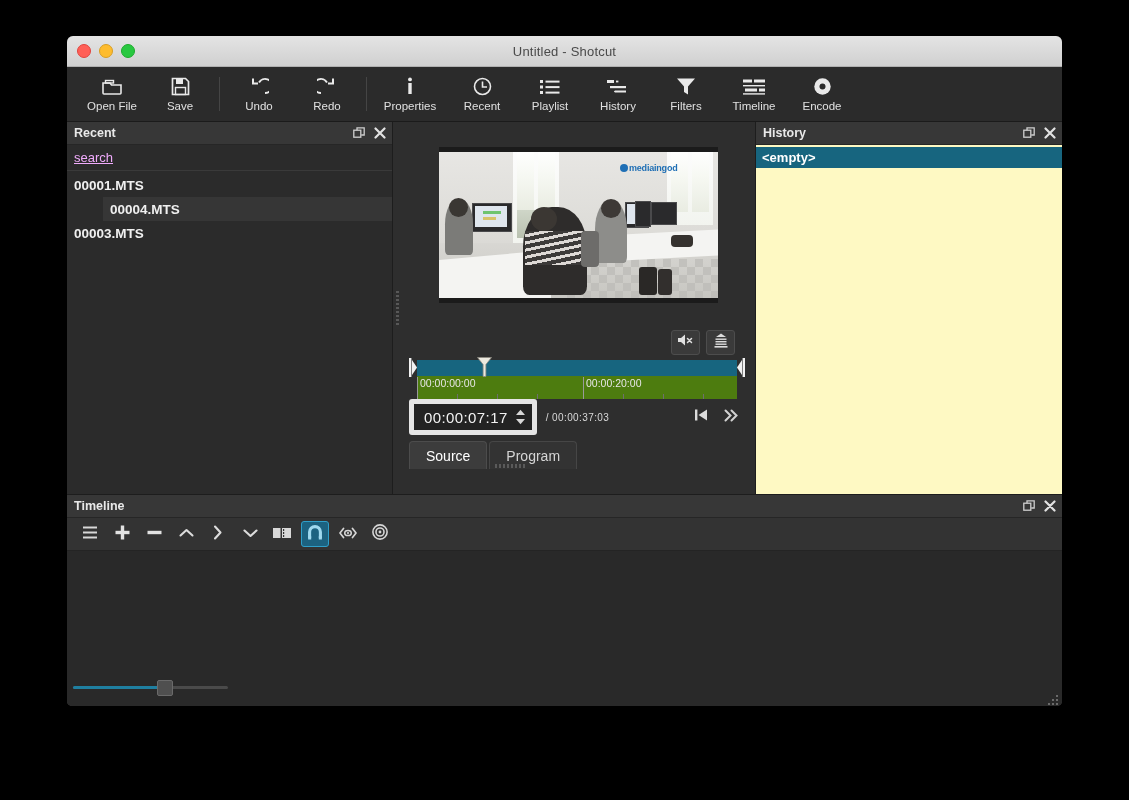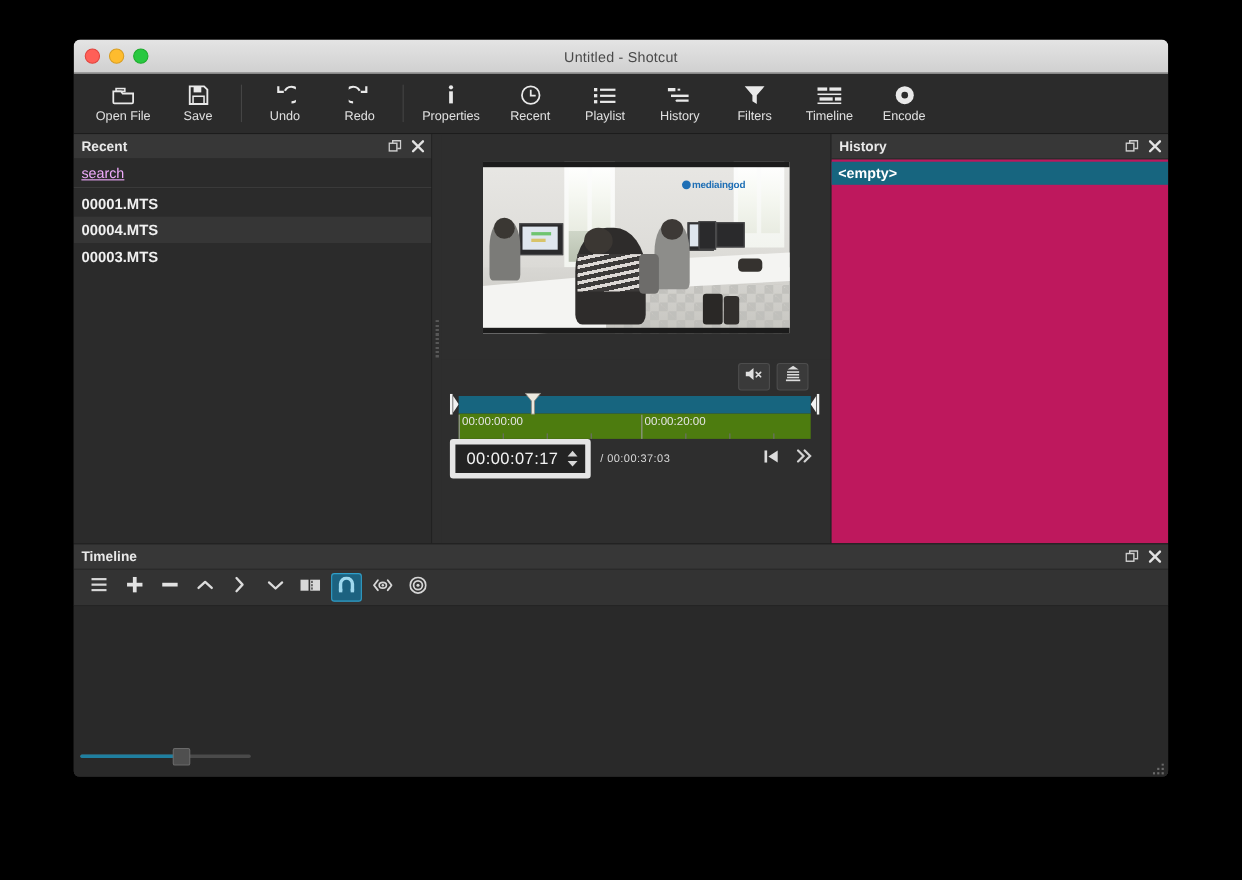--- a/index.html
+++ b/index.html
@@ -165,21 +165,21 @@
   .recent-item {
     height: 24px;
     display: flex;
     align-items: center;
     padding-left: 7px;
     font-size: 13.5px;
     color: #f0f0f0;
     font-weight: bold;
     cursor: default;
   }
-  .recent-item.sel { background: #363636; }
+  .recent-item.sel { background: #363636; margin-left: 36px; }
 
   
   .vsplit {
     width: 8px;
     background: #2e2e2e;
     display: flex;
     align-items: center;
     justify-content: center;
     flex: none;
   }
@@ -401,21 +401,21 @@
   #history-panel {
     width: 306px;
     background: #2e2e2e;
     border-left: 1px solid #1d1d1d;
     display: flex;
     flex-direction: column;
     flex: none;
   }
   #history-list {
     flex: 1;
-    background: #be185d;
+    background: #fef9c3;
     padding-top: 2px;
   }
   .history-item {
     height: 21px;
     display: flex;
     align-items: center;
     padding-left: 6px;
     font-size: 13px;
     font-weight: bold;
     color: #ffffff;
@@ -815,20 +815,29 @@
             </span>
             <span>
               <svg width="15" height="13" viewBox="0 0 15 13">
                 <path d="M1.5 1.5L6.5 6.5L1.5 11.5" fill="none" stroke="#d2d2d2" stroke-width="2" stroke-linecap="round"></path>
                 <path d="M7.5 1.5L12.5 6.5L7.5 11.5" fill="none" stroke="#d2d2d2" stroke-width="2" stroke-linecap="round"></path>
               </svg>
             </span>
           </div>
         </div>
 
+        <div id="player-tabs">
+          <div class="ptab active">
+            <span>Source</span>
+          </div>
+          <div class="ptab inactive">
+            <span>Program</span>
+          </div>
+          <div id="tabs-grip"></div>
+        </div>
       </div>
 
       <div id="history-panel">
         <div class="panel-title">
           <span class="ptitle">History</span>
           <span class="panel-btns">
             <span class="pb">
               <svg width="12" height="12" viewBox="0 0 12 12">
                 <rect x="0.8" y="3.2" width="7" height="7" fill="none" stroke="#cfcfcf" stroke-width="1.3"></rect>
                 <path d="M4 3.2V0.9h7.2v7.1H8.2" fill="none" stroke="#cfcfcf" stroke-width="1.3"></path>

